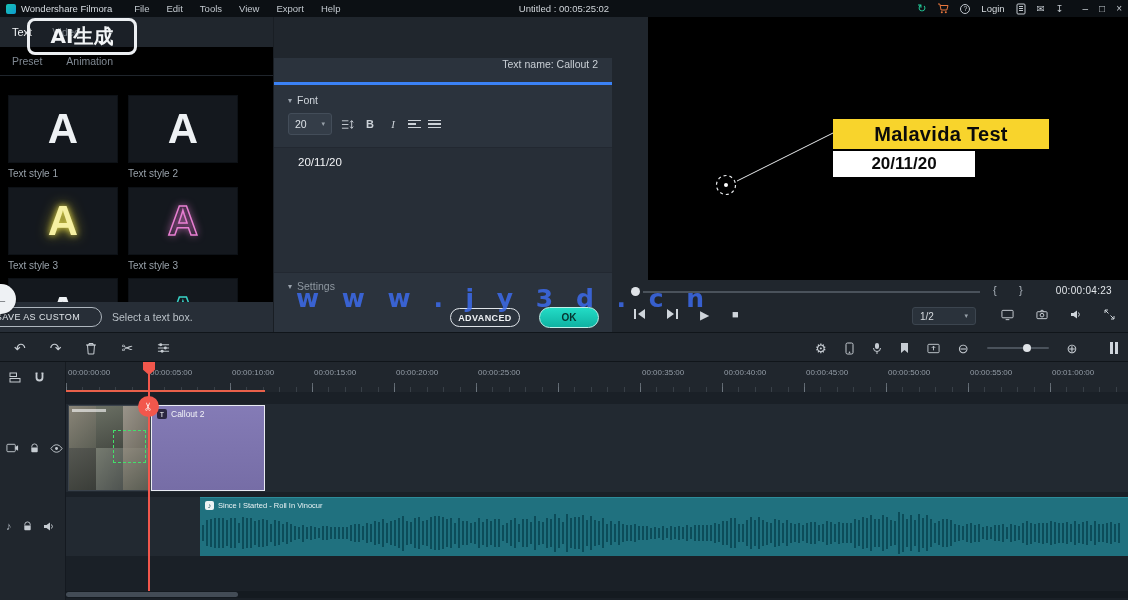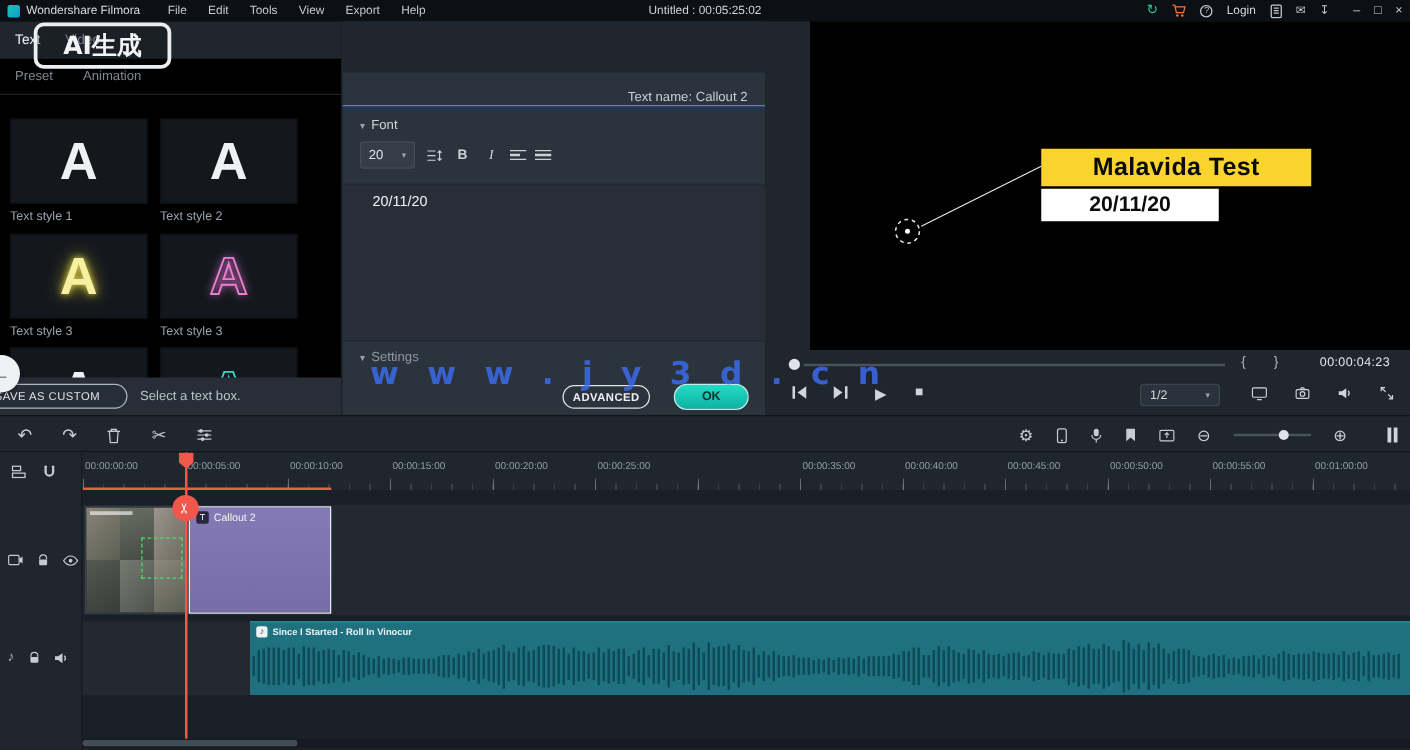--- a/index.html
+++ b/index.html
@@ -36,21 +36,21 @@
   .outline-cyan .style-glyph{color:transparent;-webkit-text-stroke:1.5px #38d1c6;}
   .cap{display:block;margin-top:5px;font-size:10px;color:#99a2ab;}
   .panel-footer{position:absolute;left:0;bottom:0;width:273px;height:30px;background:#272e37;z-index:6;}
   .save-custom{position:absolute;left:-26px;top:5px;width:128px;height:20px;border-radius:10px;border:1px solid #aeb6be;background:transparent;color:#dfe4e8;font-size:9px;letter-spacing:.4px;font-family:inherit;}
   .hint{position:absolute;left:112px;top:9px;font-size:10.5px;color:#b9c0c7;white-space:nowrap;}
   .back-circle{position:absolute;left:-14px;top:284px;width:30px;height:30px;border-radius:50%;background:#eef1f4;color:#1b2025;display:flex;align-items:center;justify-content:center;font-size:14px;z-index:40;box-shadow:0 1px 3px rgba(0,0,0,.45);cursor:pointer;}
 
   
   #mid-panel{position:absolute;left:273px;top:17px;width:339px;height:315px;background:#2b333d;border-left:1px solid #191e24;overflow:hidden;}
   .mid-top{position:absolute;left:0;top:0;width:339px;height:41px;background:#20262d;}
-  .textname-row{position:absolute;left:0;top:41px;width:339px;height:27px;display:flex;align-items:flex-end;justify-content:flex-end;padding-right:15px;font-size:10.5px;color:#c9cfd5;border-bottom:1px solid #3b82f6;}
+  .textname-row{position:absolute;left:0;top:41px;width:339px;height:27px;display:flex;align-items:flex-start;justify-content:flex-end;padding-right:15px;font-size:10.5px;color:#c9cfd5;border-bottom:3px solid #3b82f6;}
   .section-label{position:absolute;left:14px;display:flex;align-items:center;gap:5px;font-size:10.5px;color:#cfd5db;}
   .section-label.font-sec{top:77px;}
   .section-label.settings-sec{top:263px;color:#8f98a1;}
   .caret{font-size:8px;color:#9aa3ac;}
   .font-row{position:absolute;left:14px;top:96px;display:flex;align-items:center;gap:7px;}
   .dd{height:22px;background:#343d48;border:1px solid #434d59;border-radius:3px;display:flex;align-items:center;justify-content:space-between;padding:0 6px;font-size:10.5px;color:#dde2e7;cursor:pointer;}
   .dd.family{width:162px;}
   .dd.size{width:44px;}
   .dd .chev{font-size:7px;color:#98a1aa;margin-left:4px;}
   .fmt-btn{min-width:16px;text-align:center;font-size:11px;color:#ccd2d8;cursor:pointer;display:inline-flex;align-items:center;justify-content:center;}
@@ -127,21 +127,21 @@
   .cg3{background:linear-gradient(120deg,#9a948a,#6e6a5f);}
   .cg4{background:linear-gradient(150deg,#565852,#3a3d38);}
   .cg5{background:linear-gradient(130deg,#767b70,#4e5350);}
   .cg6{background:linear-gradient(140deg,#8d887c,#595c52);}
   .mini-strip{position:absolute;left:3px;top:3px;width:34px;height:3px;background:rgba(255,255,255,.6);}
   .sel-box{position:absolute;left:44px;top:24px;width:33px;height:33px;border:1px dashed #43e06a;}
   .callout-clip{position:absolute;left:151px;top:13px;width:114px;height:86px;background:linear-gradient(180deg,#847bb6,#766da6);border:1px solid #e9ebf3;cursor:pointer;}
   .clip-head{display:flex;align-items:center;gap:4px;padding:3px 0 0 5px;font-size:8.5px;color:#f2f3f7;}
   .t-chip{width:10px;height:10px;background:#2b2640;color:#fff;font-size:7px;display:flex;align-items:center;justify-content:center;border-radius:2px;}
   .audio-clip{position:absolute;left:200px;top:105px;width:928px;height:59px;background:#20717f;border-top:1px solid #2d8b99;overflow:hidden;cursor:pointer;}
-  .audio-head{display:flex;align-items:center;gap:4px;padding:2px 0 0 5px;font-size:7.5px;color:#e8f2f4;height:12px;font-weight:bold;}
+  .audio-head{display:flex;align-items:center;gap:4px;padding:2px 0 0 5px;font-size:7.5px;color:#e8f2f4;height:12px;}
   .note-chip{width:9px;height:9px;background:#eef2f4;color:#154a55;font-size:7px;display:flex;align-items:center;justify-content:center;border-radius:2px;}
   .waveform{position:absolute;left:0;top:12px;width:928px;height:46px;display:flex;align-items:center;gap:2.5px;padding-left:2px;overflow:hidden;}
   .waveform i{width:1.5px;background:#0c4c59;flex:none;display:block;}
   .hscroll{position:absolute;left:66px;top:199px;width:1062px;height:7px;background:#141a20;}
   .hthumb{position:absolute;left:0;top:1px;width:172px;height:5px;border-radius:3px;background:#434c56;cursor:pointer;}
 
   
   .playhead-line{position:absolute;left:148px;top:362px;width:2px;height:229px;background:#f2574c;z-index:20;}
   .playhead-cap{position:absolute;left:143px;top:362px;width:12px;height:13px;background:#f2574c;clip-path:polygon(0 0,100% 0,100% 60%,50% 100%,0 60%);z-index:21;cursor:pointer;}
   .split-badge{position:absolute;left:138px;top:396px;width:21px;height:21px;border-radius:50%;background:#f2574c;display:flex;align-items:center;justify-content:center;z-index:21;color:#fff;font-size:11px;cursor:pointer;}

